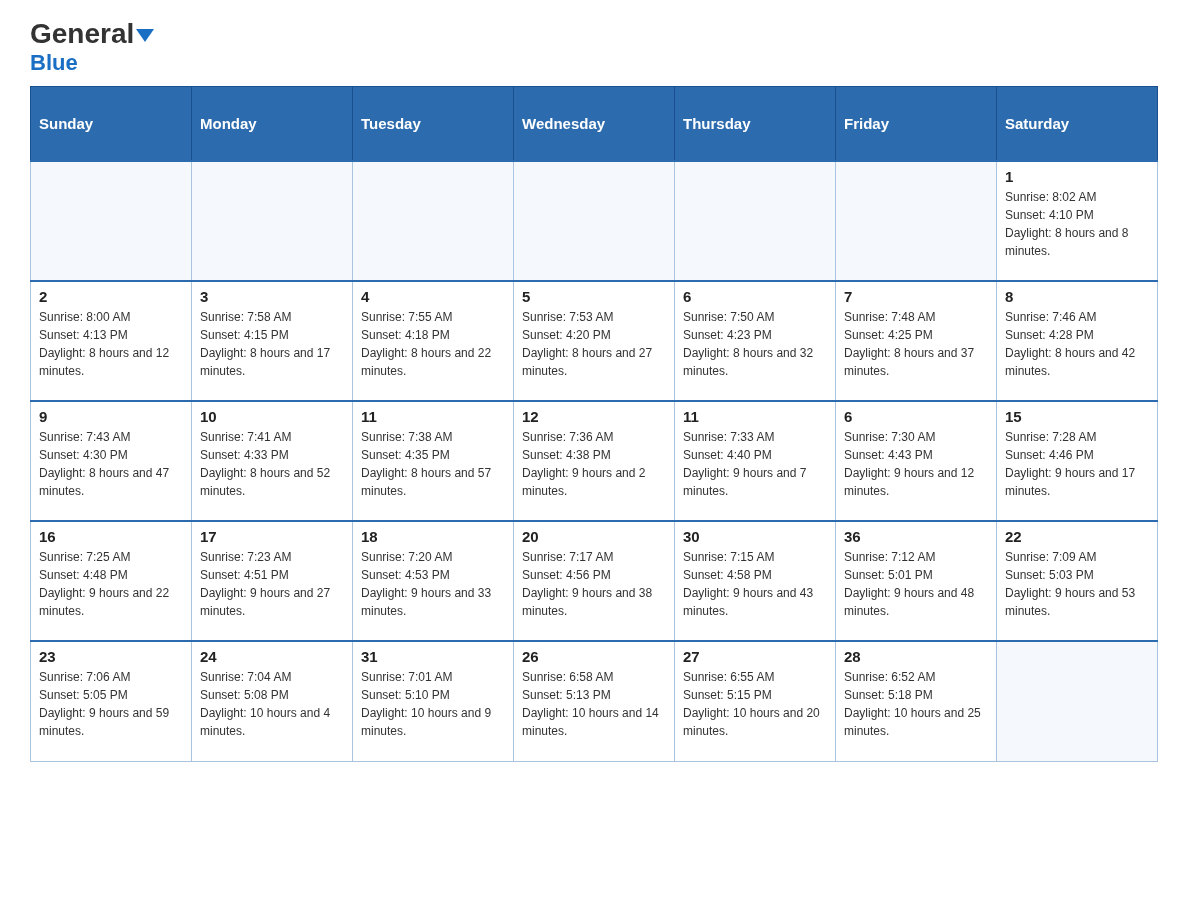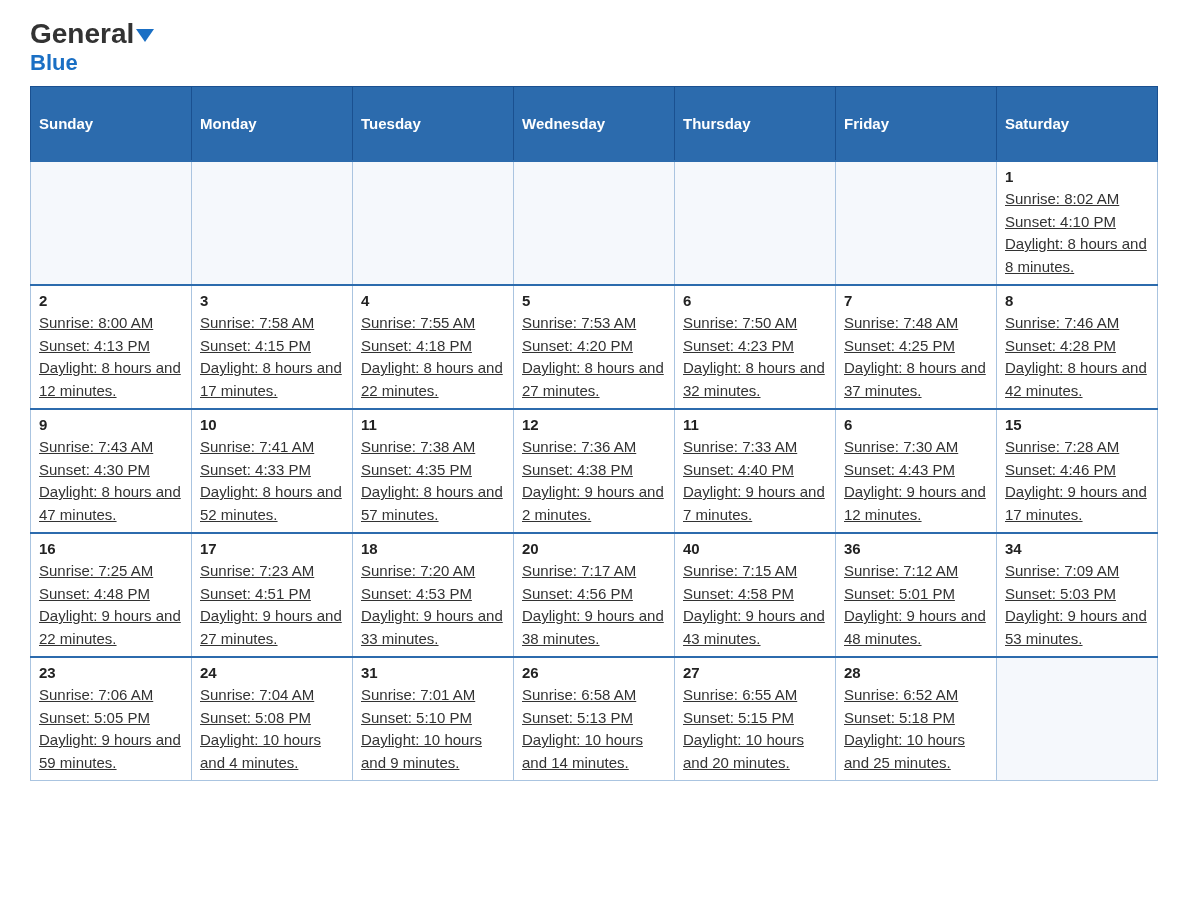--- a/index.html
+++ b/index.html
@@ -75,24 +75,23 @@
       height: 120px;
     }
     .day-number {
       font-size: 15px;
       font-weight: bold;
       color: #222;
       display: block;
       margin-bottom: 3px;
     }
     .day-info {
-      font-size: 15px;
+      font-size: 12px;
       color: #333;
       line-height: 1.5;
-      text-decoration: underline;
     }
     .empty-cell {
       background-color: #f5f8fc;
     }
     .week-row td {
       border-top: 2px solid #2c6bad;
     }
   </style>
 </head>
 <body>
@@ -206,29 +205,29 @@
         </td>
         <td>
           <span class="day-number">18</span>
           <div class="day-info">Sunrise: 7:20 AM<br>Sunset: 4:53 PM<br>Daylight: 9 hours and 33 minutes.</div>
         </td>
         <td>
           <span class="day-number">20</span>
           <div class="day-info">Sunrise: 7:17 AM<br>Sunset: 4:56 PM<br>Daylight: 9 hours and 38 minutes.</div>
         </td>
         <td>
-          <span class="day-number">40</span>
+          <span class="day-number">30</span>
           <div class="day-info">Sunrise: 7:15 AM<br>Sunset: 4:58 PM<br>Daylight: 9 hours and 43 minutes.</div>
         </td>
         <td>
           <span class="day-number">36</span>
           <div class="day-info">Sunrise: 7:12 AM<br>Sunset: 5:01 PM<br>Daylight: 9 hours and 48 minutes.</div>
         </td>
         <td>
-          <span class="day-number">34</span>
+          <span class="day-number">22</span>
           <div class="day-info">Sunrise: 7:09 AM<br>Sunset: 5:03 PM<br>Daylight: 9 hours and 53 minutes.</div>
         </td>
       </tr>
       <tr class="week-row">
         <td>
           <span class="day-number">23</span>
           <div class="day-info">Sunrise: 7:06 AM<br>Sunset: 5:05 PM<br>Daylight: 9 hours and 59 minutes.</div>
         </td>
         <td>
           <span class="day-number">24</span>

